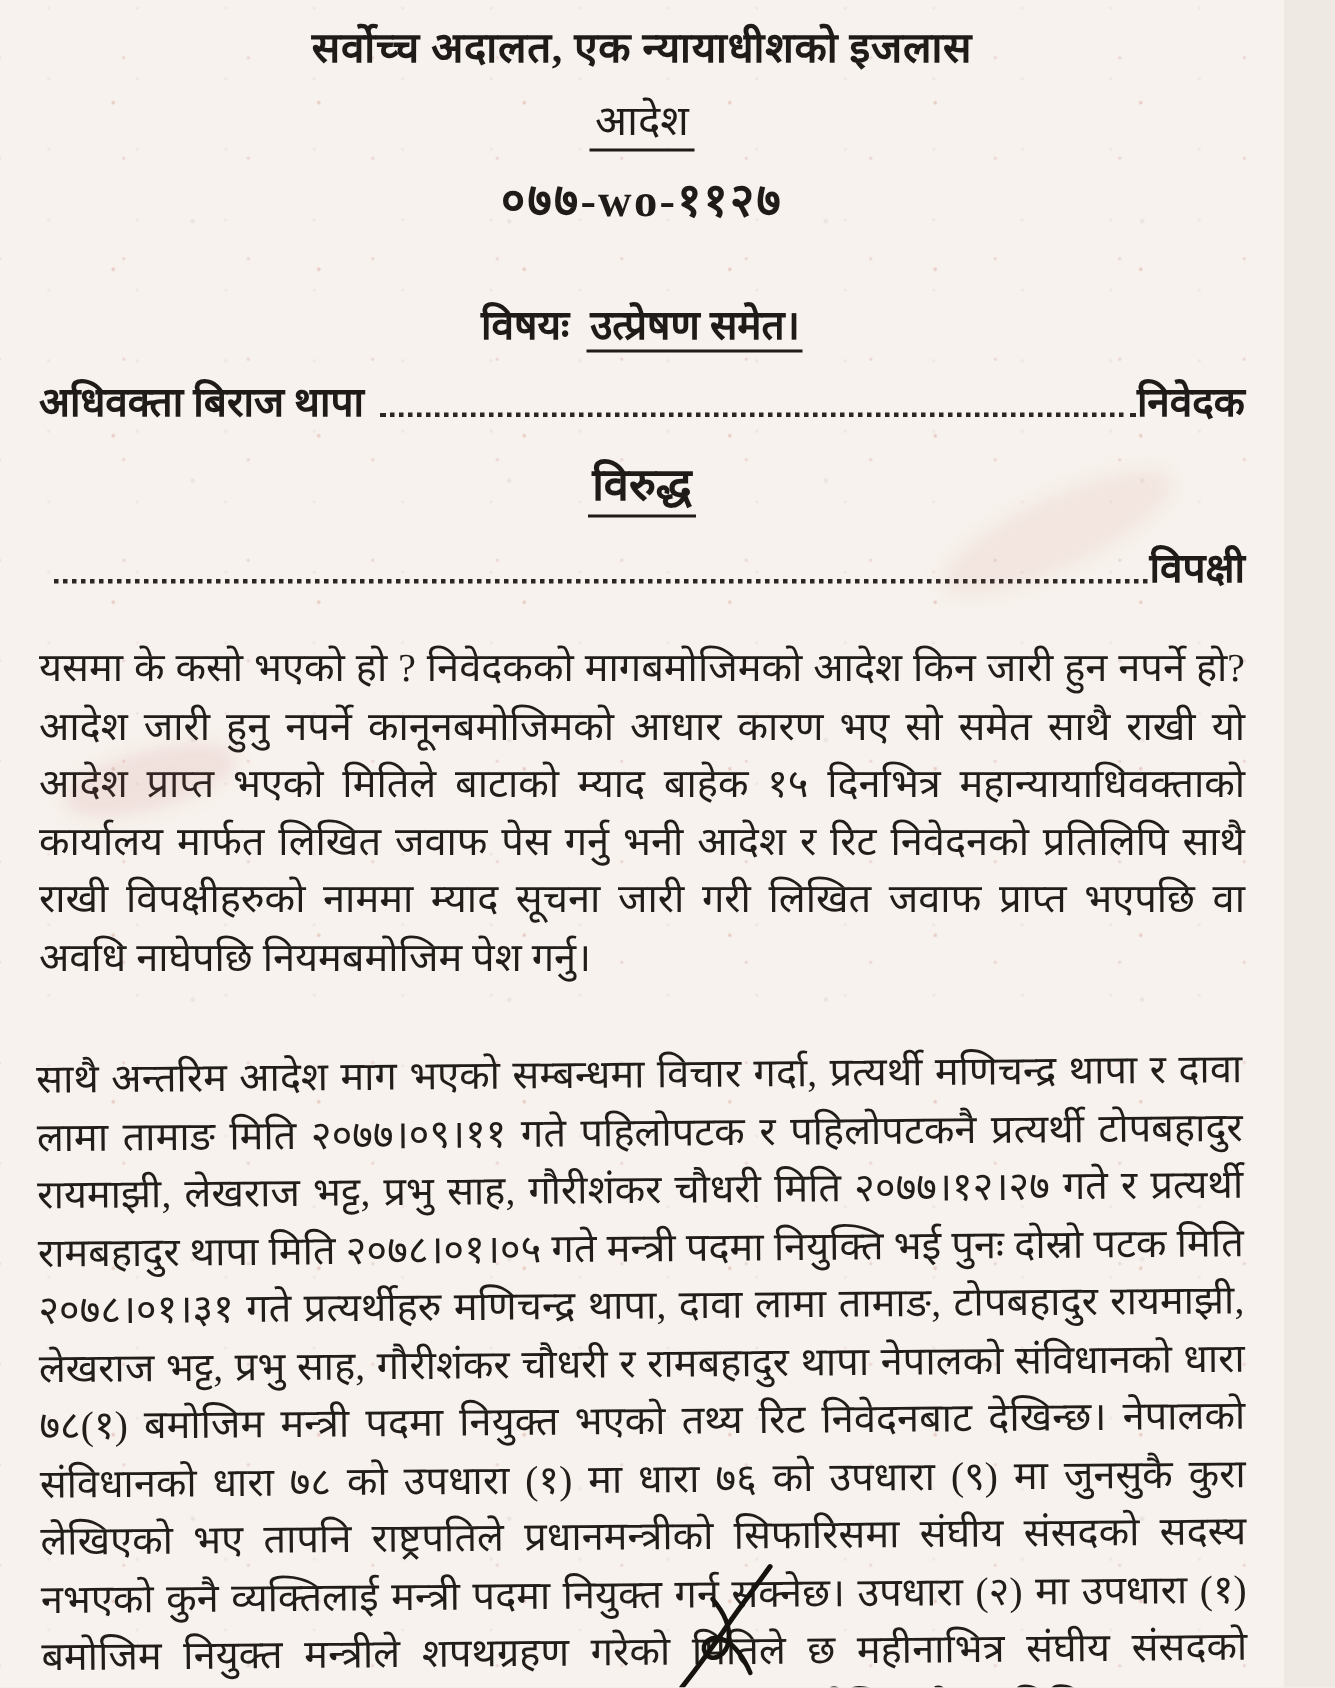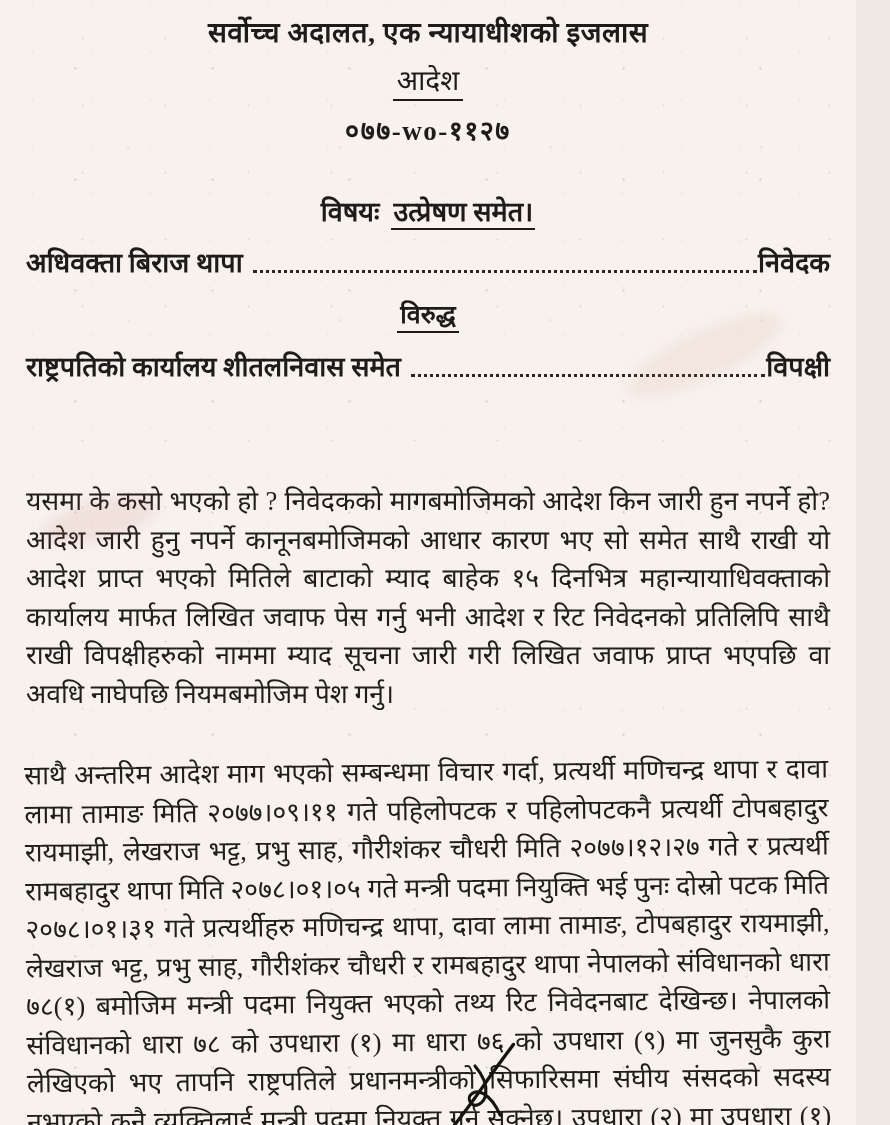--- a/index.html
+++ b/index.html
@@ -58,21 +58,21 @@
   .order-title {
     display: inline-block;
     font-size: 28px;
     font-weight: 400;
     border-bottom: 2.5px solid #1e1b19;
     padding: 0 4px 1px 4px;
     margin-top: 6px;
   }
 
   .case-number {
-    font-size: 27px;
+    font-size: 31px;
     font-weight: 600;
     letter-spacing: 1.5px;
     margin-top: 10px;
     font-family: Liberation Serif, serif;
   }
 
   .subject-row {
     margin-top: 44px;
     font-size: 27px;
     font-weight: 600;
@@ -97,34 +97,34 @@
     border-bottom: 3.5px dotted #2a2724;
     margin: 0 1px 7px 10px;
     min-width: 40px;
   }
 
   .versus {
     margin-top: 16px;
   }
   .versus span {
     display: inline-block;
-    font-size: 25px;
+    font-size: 30px;
     font-weight: 600;
     border-bottom: 2.5px solid #1e1b19;
     padding: 0 3px 1px 3px;
   }
 
   .body-para {
     font-size: 26.5px;
     line-height: 38.5px;
     font-weight: 500;
     text-align: justify;
     color: #201d1a;
   }
-  .para-1 { margin-top: 98px; }
+  .para-1 { margin-top: 30px; }
   .para-2 { margin-top: 40px; transform: rotate(-0.5deg); }
 
   .initial-mark {
     position: absolute;
     left: 448px;
     top: 1042px;
     width: 78px;
     height: 84px;
   }
   .initial-mark svg { width: 100%; height: 100%; }
@@ -153,21 +153,20 @@
     <span class="party-name">अधिवक्ता बिराज थापा</span>
     <span class="leader"></span>
     <span class="party-role">निवेदक</span>
   </div>
 
   <div class="center versus">
     <span>विरुद्ध</span>
   </div>
 
   <div class="party-row">
-    <span class="party-name">राष्ट्रपतिको कार्यालय शीतलनिवास समेत</span>
     <span class="leader"></span>
     <span class="party-role">विपक्षी</span>
   </div>
 
   <div class="body-para para-1">यसमा के कसो भएको हो ? निवेदकको मागबमोजिमको आदेश किन जारी हुन नपर्ने हो?  आदेश जारी हुनु नपर्ने कानूनबमोजिमको आधार कारण भए सो समेत साथै राखी यो आदेश प्राप्त भएको मितिले बाटाको म्याद बाहेक १५ दिनभित्र महान्यायाधिवक्ताको कार्यालय मार्फत लिखित जवाफ पेस गर्नु भनी आदेश र रिट निवेदनको प्रतिलिपि साथै राखी विपक्षीहरुको नाममा म्याद सूचना जारी गरी लिखित जवाफ प्राप्त भएपछि वा अवधि नाघेपछि नियमबमोजिम पेश गर्नु।</div>
   <div class="body-para para-2">साथै अन्तरिम आदेश माग भएको सम्बन्धमा विचार गर्दा, प्रत्यर्थी मणिचन्द्र थापा र दावा लामा तामाङ मिति २०७७।०९।११ गते पहिलोपटक र पहिलोपटकनै प्रत्यर्थी टोपबहादुर रायमाझी, लेखराज भट्ट, प्रभु साह, गौरीशंकर चौधरी मिति २०७७।१२।२७ गते र प्रत्यर्थी रामबहादुर थापा मिति २०७८।०१।०५ गते मन्त्री पदमा नियुक्ति भई पुनः दोस्रो पटक मिति २०७८।०१।३१ गते प्रत्यर्थीहरु मणिचन्द्र थापा, दावा लामा तामाङ, टोपबहादुर रायमाझी, लेखराज भट्ट, प्रभु साह, गौरीशंकर चौधरी र रामबहादुर थापा नेपालको संविधानको धारा ७८(१) बमोजिम मन्त्री पदमा नियुक्त भएको तथ्य रिट निवेदनबाट देखिन्छ। नेपालको संविधानको धारा ७८ को उपधारा (१) मा धारा ७६ को उपधारा (९) मा जुनसुकै कुरा लेखिएको भए तापनि राष्ट्रपतिले प्रधानमन्त्रीको सिफारिसमा संघीय संसदको सदस्य नभएको कुनै व्यक्तिलाई मन्त्री पदमा नियुक्त गर्न सक्नेछ। उपधारा (२) मा उपधारा (१) बमोजिम नियुक्त मन्त्रीले शपथग्रहण गरेको मितिले छ महीनाभित्र संघीय संसदको सदस्यता प्राप्त गर्नु पर्नेछ ।उपधारा (३) मा उपधारा (२) बमोजिमको अवधिभित्र</div>
 
   <div class="initial-mark">
     <svg viewBox="0 0 60 70" fill="none" xmlns="http://www.w3.org/2000/svg">
       <path d="M52 2 C44 13 34 26 26 38 C19 48 11 59 3 69" stroke="#16130f" stroke-width="2.8" stroke-linecap="round"></path>

